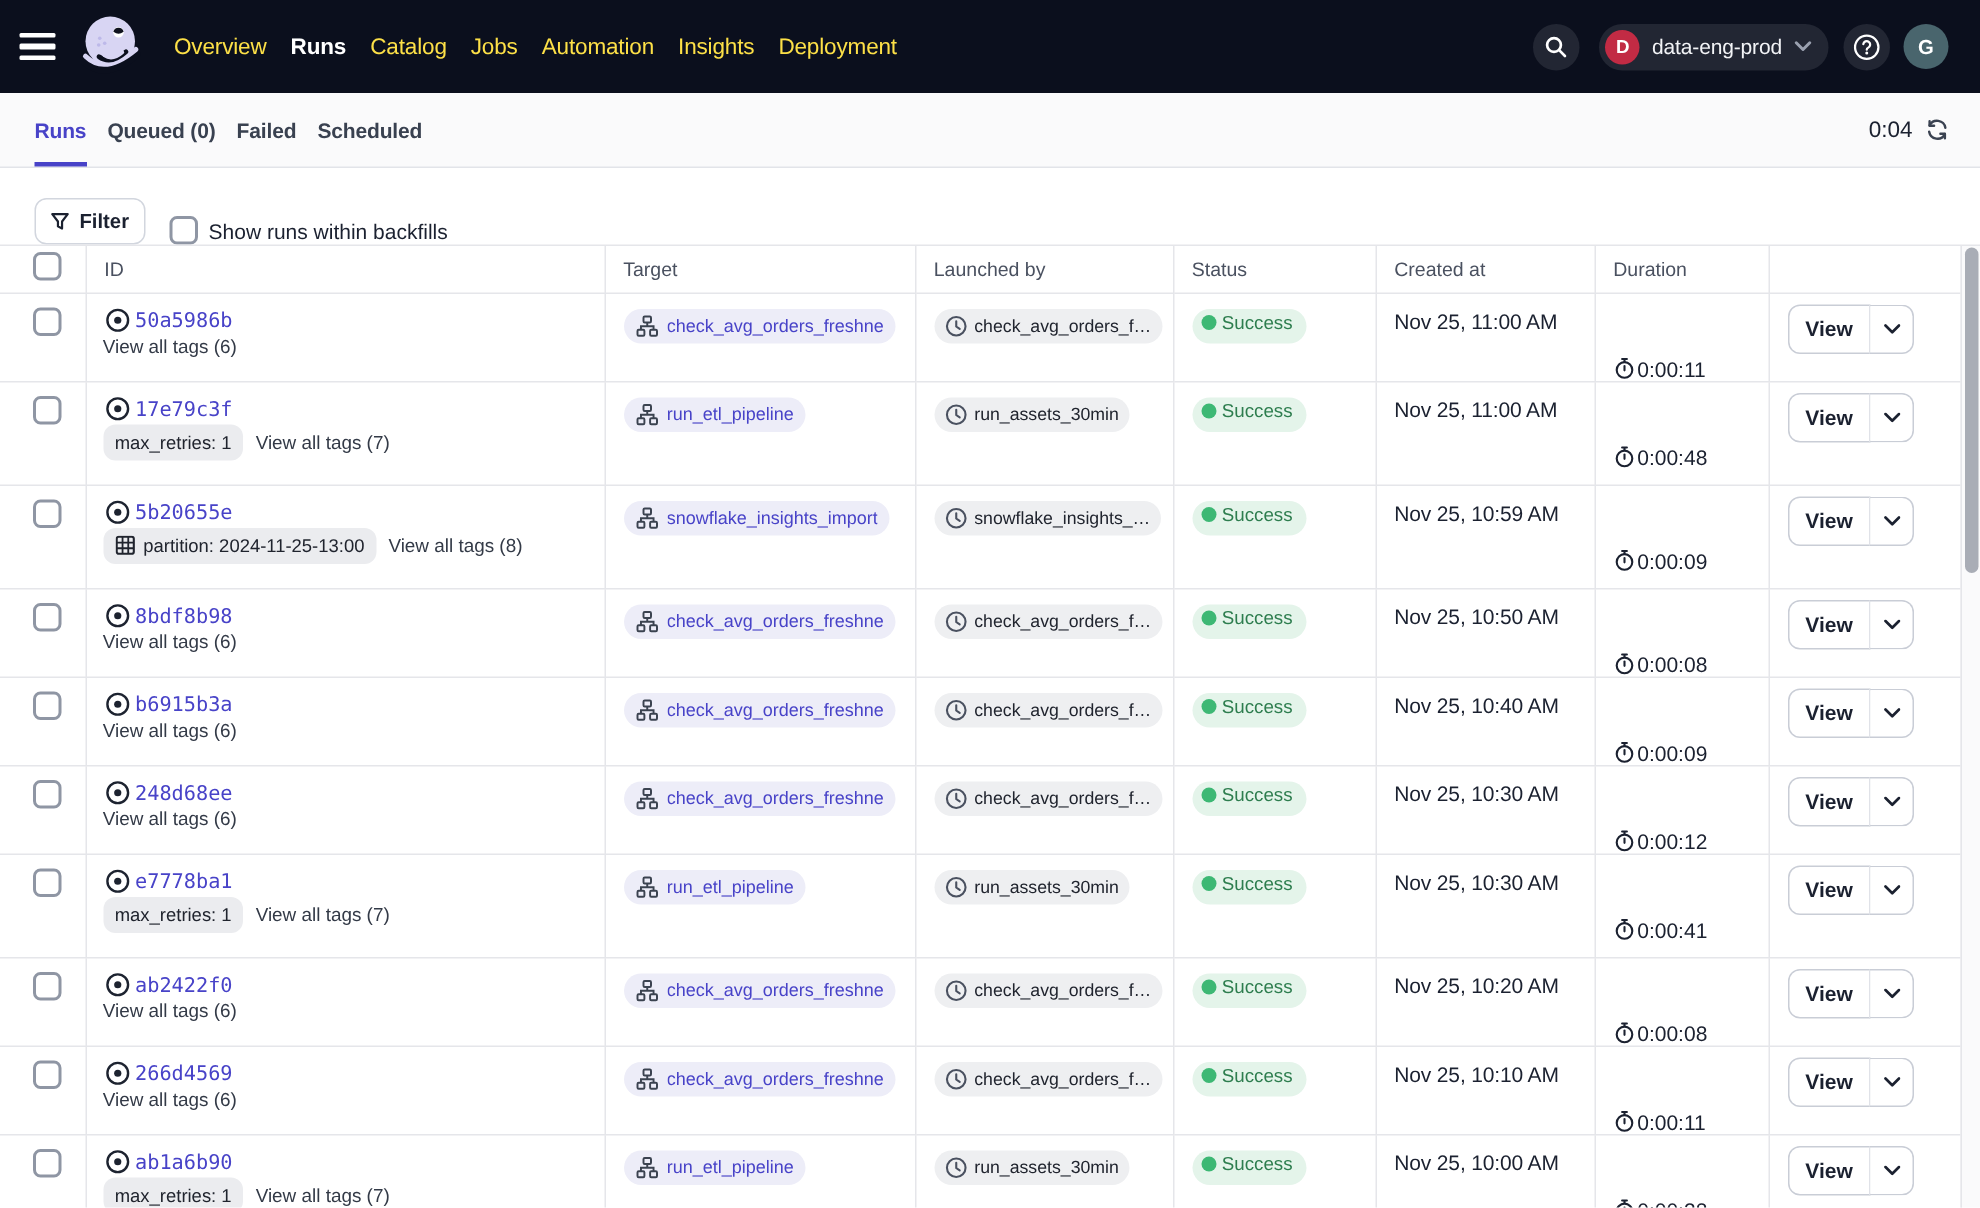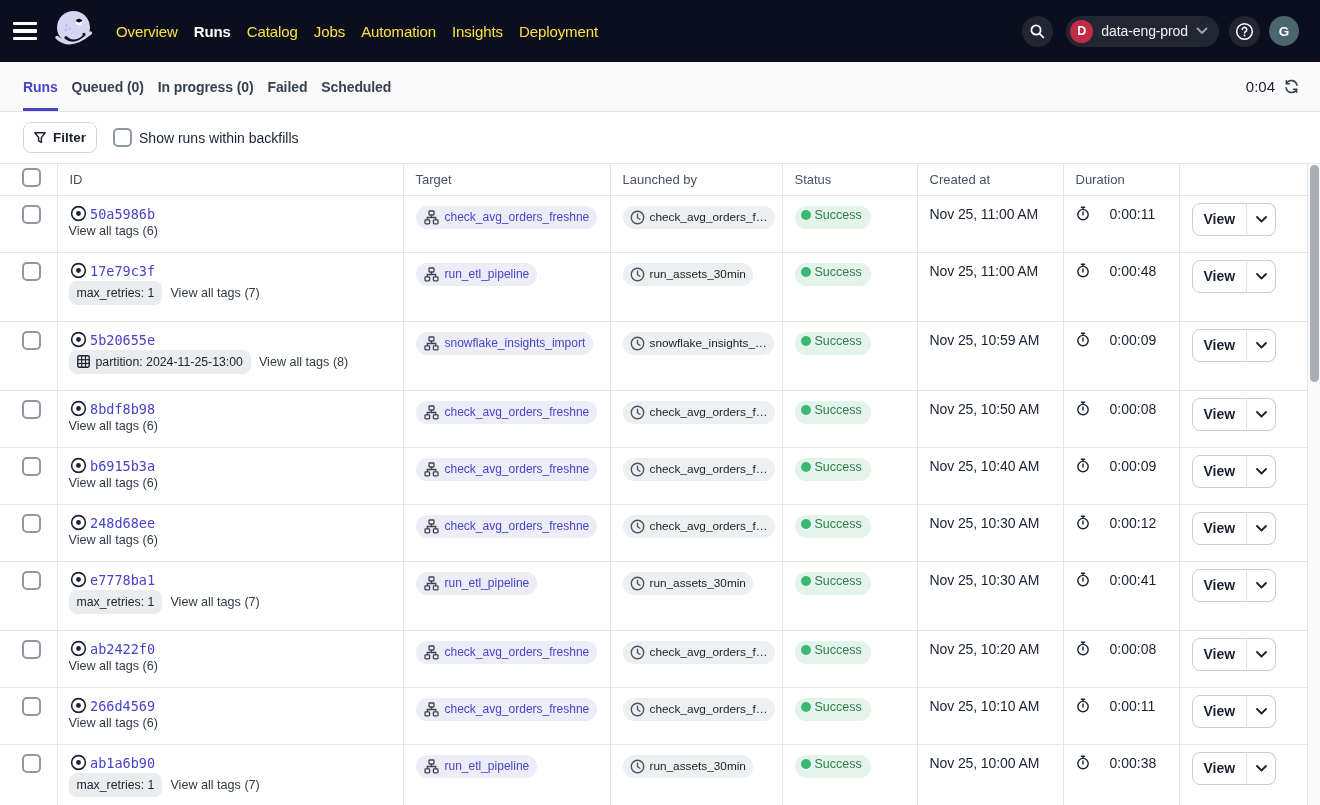--- a/index.html
+++ b/index.html
@@ -33,21 +33,21 @@
     height:50px; background:#FAFAFB; border-bottom:1px solid #E2E4E9;
     display:flex; align-items:center; padding:0 21px 0 23px; position:relative;
   }
   .tabs { display:flex; gap:14px; height:100%; align-items:center; }
   .tab { position:relative; height:100%; display:flex; align-items:center; font-size:14px; font-weight:600; color:#394150; text-decoration:none; letter-spacing:-0.1px; }
   .tab.active { color:#4843C8; }
   .tab.active::after { content:""; position:absolute; bottom:0; left:0; right:0; height:3px; background:#4843C8; }
   .tab-right { margin-left:auto; display:flex; align-items:center; gap:9px; }
   .timer { font-size:15px; color:#1B2130; font-variant-numeric:tabular-nums; }
   
-  .toolbar { height:51px; background:#FFFFFF; display:flex; align-items:center; padding:0 10px 0 23px; }
+  .toolbar { height:51px; background:#FFFFFF; display:flex; align-items:flex-end; padding:0 10px 0 23px; }
   .filter-btn { height:31px; display:flex; align-items:center; gap:7px; padding:0 10px; background:#fff; border:1px solid #D2D6DE; border-radius:8px; font-size:13.5px; font-weight:600; color:#1B2130; cursor:pointer; font-family:inherit; }
   .backfills { display:flex; align-items:center; gap:7px; margin-left:16px; cursor:pointer; }
   .checkbox { width:19px; height:19px; border:2px solid #8F96A4; border-radius:5px; background:#fff; appearance:none; cursor:pointer; flex:0 0 auto; }
   .backfills-label { font-size:14px; color:#1B2130; }
   .toolbar-right { margin-left:auto; display:flex; align-items:center; gap:11px; }
   .pg-btn { height:30px; display:flex; align-items:center; gap:7px; padding:0 9px; border-radius:8px; font-size:14px; font-weight:600; font-family:inherit; cursor:pointer; background:#fff; }
   .pg-btn.disabled { border:1px solid #E6E8EC; color:#A8AEBA; cursor:default; }
   .pg-btn.enabled { border:1px solid #CDD1DA; color:#1B2130; }
   .actions-btn { height:30px; display:flex; align-items:center; gap:6px; padding:0 11px; border:none; border-radius:8px; background:#7D828D; color:#fff; font-size:13.5px; font-weight:600; font-family:inherit; cursor:pointer; }
   
@@ -72,21 +72,21 @@
   .view-all { font-size:12.6px; color:#333A47; background:none; border:none; padding:0; font-family:inherit; cursor:pointer; white-space:nowrap; }
   .chip { display:inline-flex; align-items:center; gap:6px; height:23px; padding:0 8px; border-radius:12px; font-size:12px; max-width:186px; white-space:nowrap; overflow:hidden; margin-top:1px; }
   .chip .chip-label { overflow:hidden; text-overflow:clip; white-space:nowrap; }
   .chip.target-chip { background:#EDEDF8; color:#4843C8; }
   .chip.launch-chip { background:#EEEFF1; color:#20242E; padding:0 7px; font-size:11.8px; gap:5px; }
   .chip.launch-chip .chip-label { text-overflow:ellipsis; }
   .status-pill { display:inline-flex; align-items:center; gap:4px; height:23px; padding:0 9px 4px 6px; border-radius:12px; background:#E4F4EA; margin-top:1px; }
   .status-dot { width:10px; height:10px; border-radius:50%; background:#3DB874; }
   .status-text { font-size:12.5px; font-weight:500; color:#2D7D4E; }
   .created { font-size:14px; color:#1B2130; padding-top:1px; letter-spacing:-0.1px; }
-  .dur-line { display:flex; align-items:center; gap:20px; padding-top:1px; font-size:14px; color:#1B2130; font-variant-numeric:tabular-nums; }
+  .dur-line { display:flex; align-items:center; gap:2px; padding-top:1px; font-size:14px; color:#1B2130; font-variant-numeric:tabular-nums;margin-top:32px; }
   .view-btn-group { display:inline-flex; margin-top:-1px; }
   td.view-cell { padding:8px 0 0 12px; }
   .view-btn { height:33px; padding:0 11px; background:#fff; border:1px solid #C9CDD6; border-radius:8px 0 0 8px; font-size:14px; font-weight:600; color:#1B2130; font-family:inherit; cursor:pointer; }
   .view-caret { width:30px; height:33px; background:#fff; border:1px solid #C9CDD6; border-left:1px solid #E0E2E8; margin-left:-1px; border-radius:0 8px 8px 0; display:flex; align-items:center; justify-content:center; cursor:pointer; }
   
   .scrollbar { position:absolute; top:0; right:0; width:13px; height:642px; background:#FAFAFB; border-left:1px solid #E5E6EA; }
   .scroll-thumb { position:absolute; top:1px; left:2px; width:9px; height:217px; border-radius:5px; background:#A9ADB6; }
   svg { display:block; }
 </style>
 </head>
@@ -143,21 +143,20 @@
       </svg>
     </button>
     <button class="user-avatar">G</button>
   </div>
 </header>
 
 <div class="tabbar">
   <nav class="tabs">
       <a class="tab active" href="#">Runs</a>
       <a class="tab" href="#">Queued (0)</a>
-      <a class="tab" href="#">In progress (0)</a>
       <a class="tab" href="#">Failed</a>
       <a class="tab" href="#">Scheduled</a>
     </nav>
   <div class="tab-right">
     <span class="timer">0:04</span>
     <svg width="15" height="15" viewBox="0 0 15 15">
       <path d="M12.9 6.2 A5.6 5.6 0 0 0 2.4 4.6" fill="none" stroke="#3A4251" stroke-width="1.6" stroke-linecap="round"></path>
       <path d="M2.4 1.8 V4.8 H5.4" fill="none" stroke="#3A4251" stroke-width="1.6" stroke-linecap="round" stroke-linejoin="round"></path>
       <path d="M2.1 8.8 A5.6 5.6 0 0 0 12.6 10.4" fill="none" stroke="#3A4251" stroke-width="1.6" stroke-linecap="round"></path>
       <path d="M12.6 13.2 V10.2 H9.6" fill="none" stroke="#3A4251" stroke-width="1.6" stroke-linecap="round" stroke-linejoin="round"></path>

